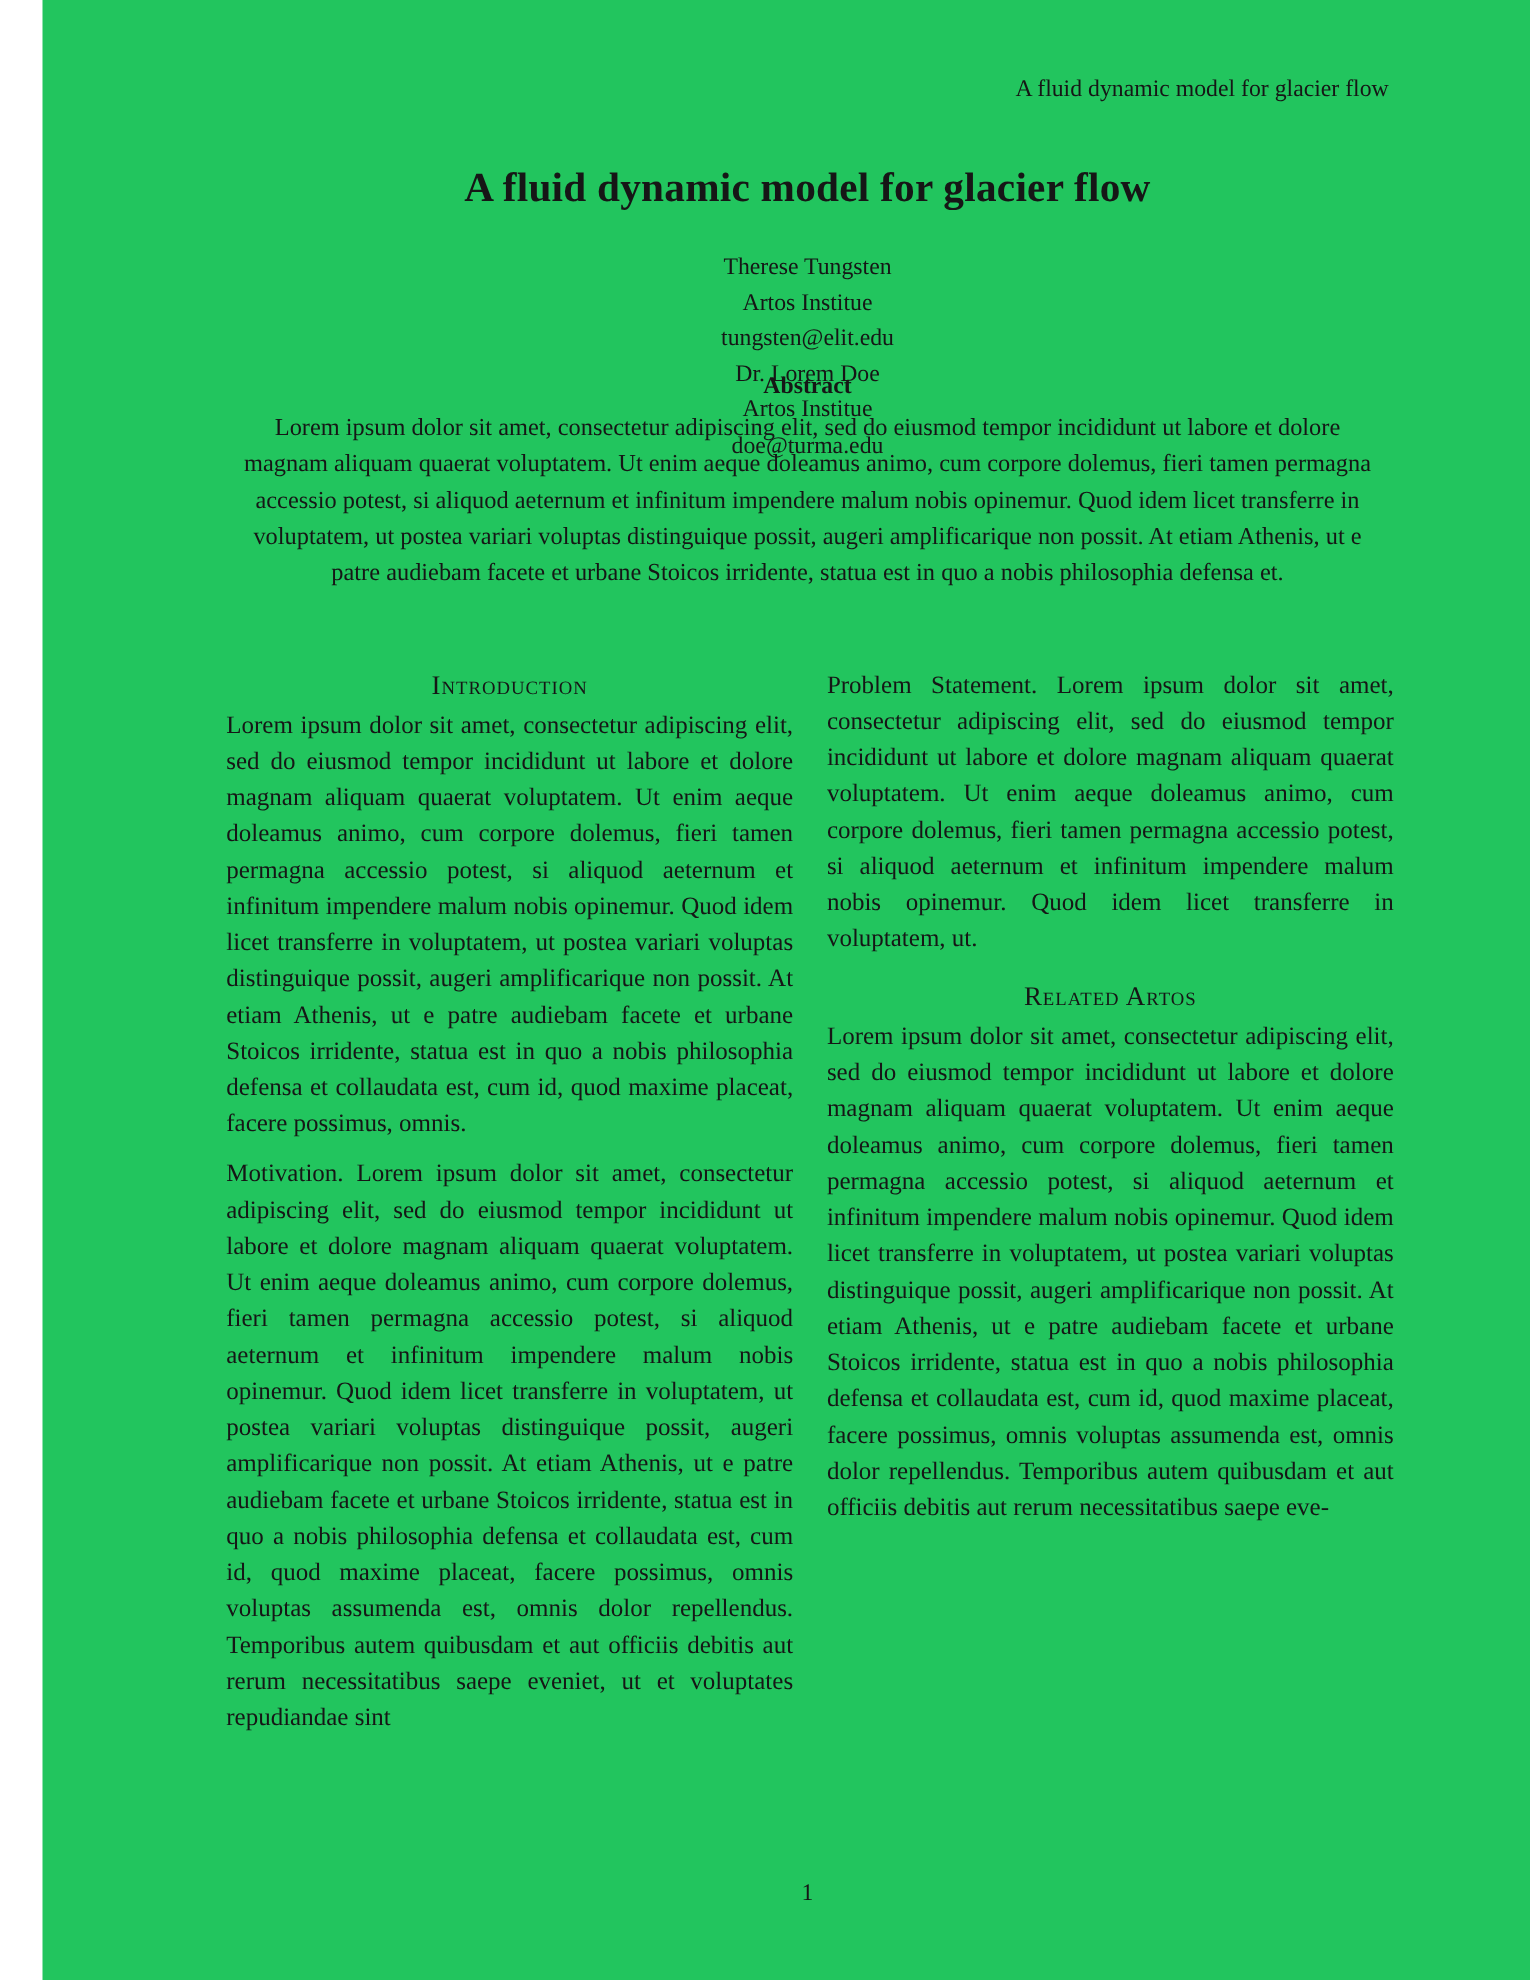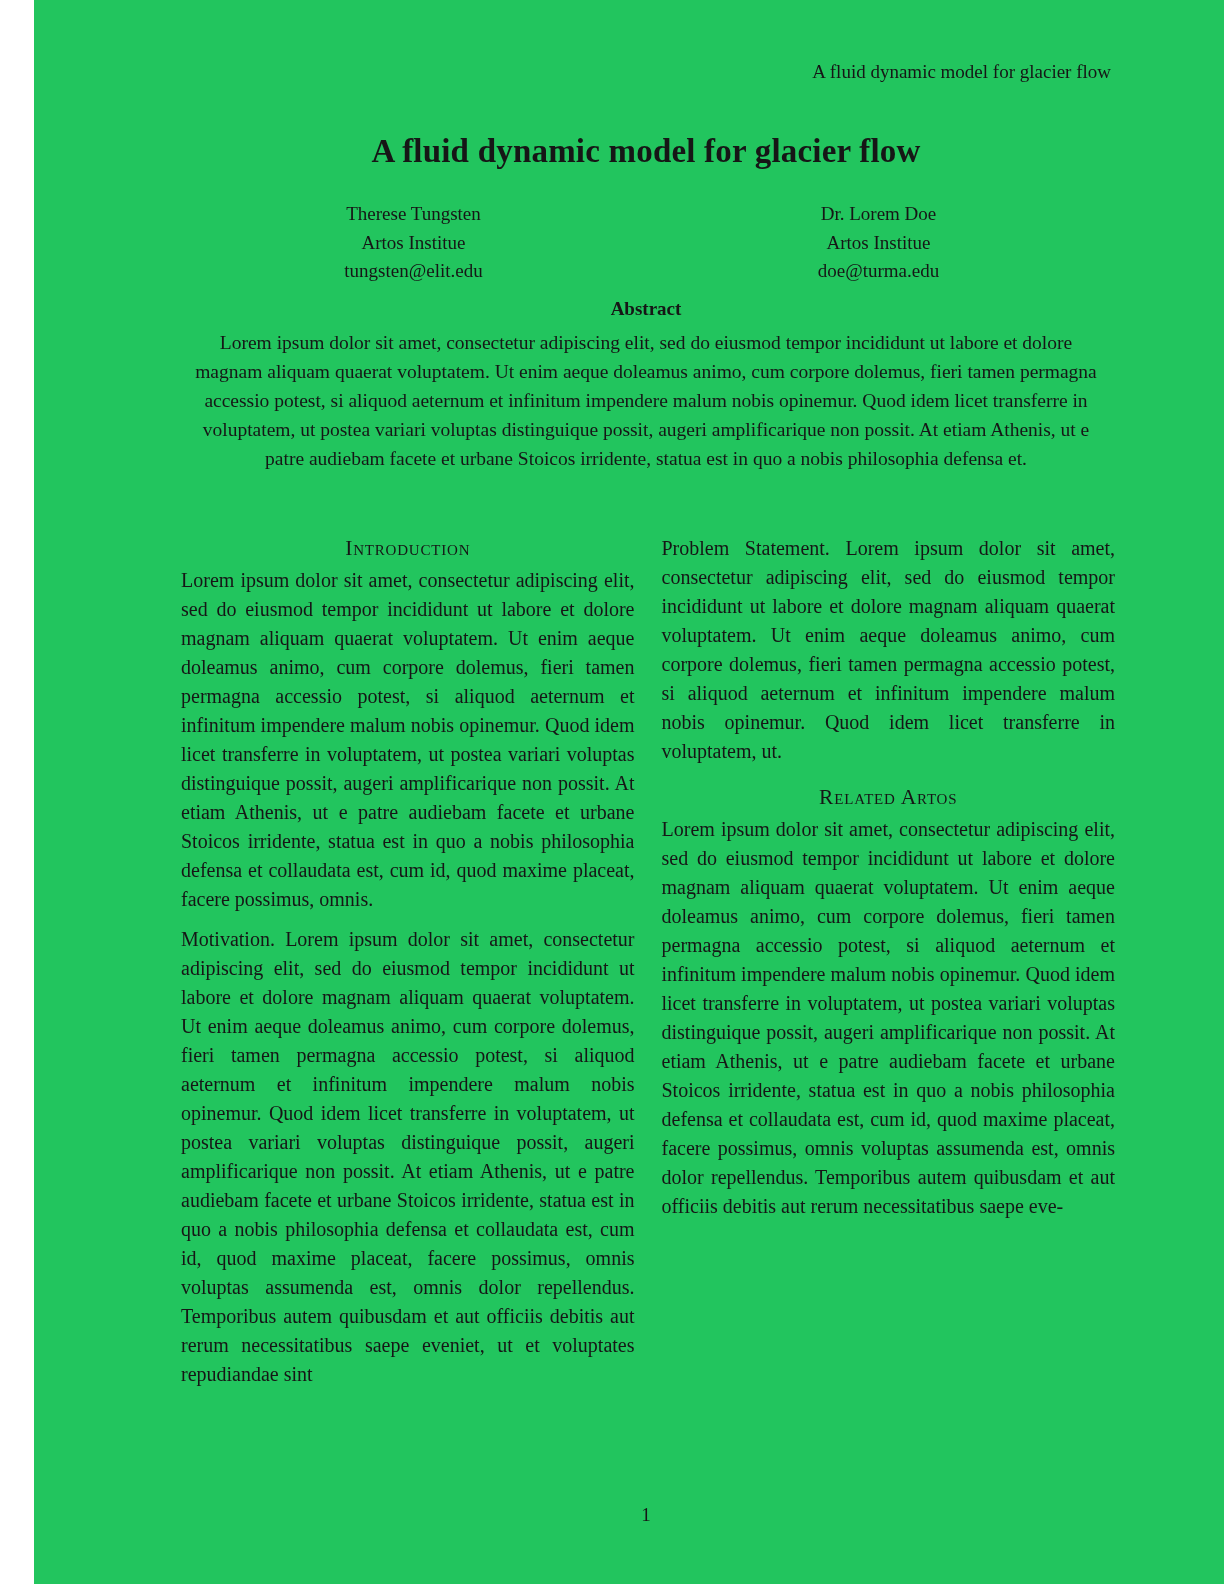--- a/index.html
+++ b/index.html
@@ -36,20 +36,21 @@
     font-size: 33px;
     font-weight: 700;
     letter-spacing: 0.2px;
   }
   .authors {
     position: absolute;
     top: 200px;
     left: 147px;
     width: 930px;
     display: flex;
+    flex-direction: column;
   }
   .author {
     flex: 1;
     text-align: center;
     font-size: 19px;
     line-height: 28.5px;
   }
   .abstract-heading {
     position: absolute;
     top: 298px;

